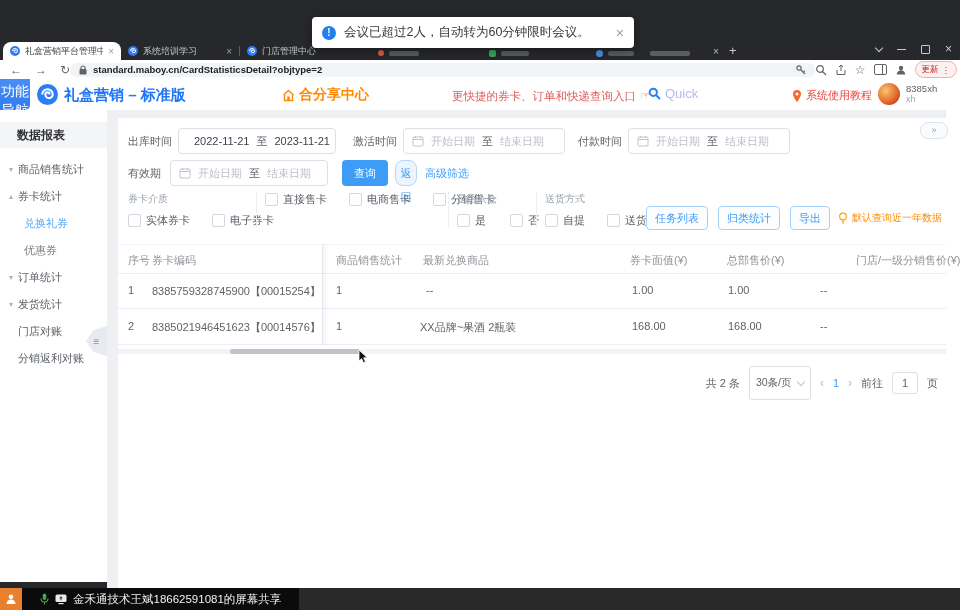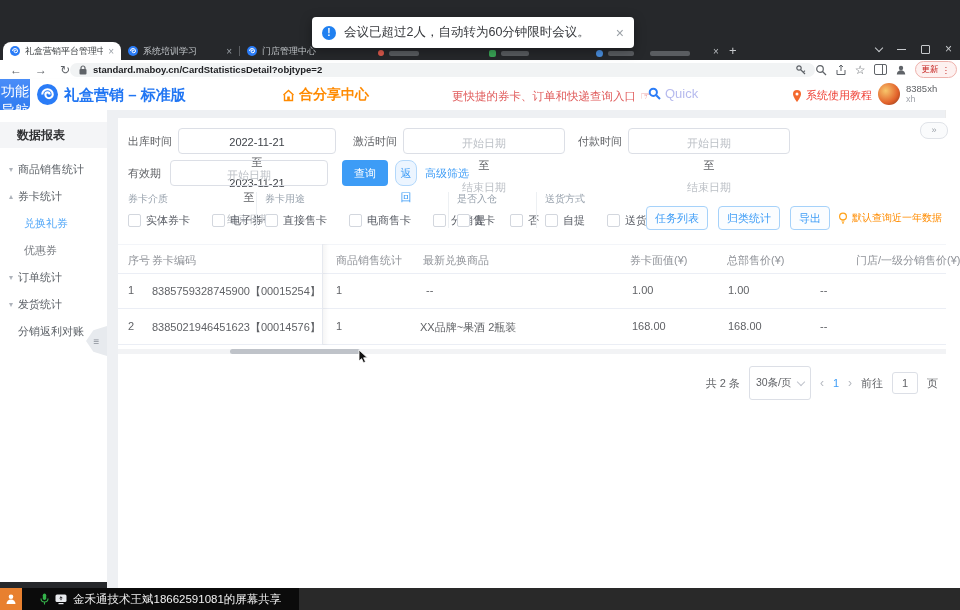--- a/index.html
+++ b/index.html
@@ -80,21 +80,21 @@
   .side-item.active{color:#53a8f8;}
   .side-handle{position:absolute;right:0;top:216px;width:21px;height:30px;background:#e7eaee;
                clip-path:polygon(100% 0,100% 100%,35% 86%,0 50%,35% 14%);
                display:flex;align-items:center;justify-content:center;color:#8a9099;font-size:10px;}
 
   
   .panel{position:absolute;top:118px;left:118px;width:828px;bottom:22px;background:#fff;}
   .frow{position:absolute;left:10px;display:flex;align-items:center;}
   .flabel{font-size:11px;color:#606266;margin-right:6px;white-space:nowrap;}
   .dinput{height:26px;border:1px solid #dcdfe6;border-radius:4px;display:flex;align-items:center;
-          padding:0 8px;box-sizing:border-box;gap:7px;flex-direction:column;}
+          padding:0 8px;box-sizing:border-box;gap:7px;}
   .dtx{font-size:11px;color:#bcc0c6;white-space:nowrap;}
   .dtx.filled{color:#3e4248;}
   .dsep{font-size:11px;color:#606266;}
   .btn-primary{height:26px;width:46px;background:#3d9cf6;color:#fff;border-radius:4px;font-size:11px;
                text-align:center;line-height:26px;}
   .btn-plain{height:26px;width:22px;background:#ecf5ff;color:#3d9cf6;border:1px solid #b3d8fb;border-radius:8px;
              font-size:11px;text-align:center;line-height:24px;box-sizing:border-box;}
   .link{font-size:11px;color:#3d9cf6;}
   .expand-pill{position:absolute;top:4px;right:-2px;width:26px;height:15px;border:1px solid #e0e3e8;
                border-radius:8px;background:#fafbfc;color:#9aa0a8;font-size:9px;text-align:center;line-height:14px;}
@@ -303,20 +303,23 @@
     </div>
     <div class="side-item">
       <span class="arrow">▾</span>
       <span>订单统计</span>
     </div>
     <div class="side-item">
       <span class="arrow">▾</span>
       <span>发货统计</span>
     </div>
     <div class="side-item">
+      <span>门店对账</span>
+    </div>
+    <div class="side-item">
       <span>分销返利对账</span>
     </div>
     <div class="side-handle">
       <span>≡</span>
     </div>
   </div>
 
   <div class="panel">
     <div class="expand-pill">»</div>
 
@@ -385,21 +388,20 @@
               <span class="cbx"></span>
               <span class="cbx-txt">实体券卡</span>
             </span>
           <span class="cbx-opt">
               <span class="cbx"></span>
               <span class="cbx-txt">电子券卡</span>
             </span>
         </div>
       </div>
       <div class="cbx-group bdr" style="width:192px;">
-        <div class="cbx-label">券卡用途</div>
         <div class="cbx-opts">
           <span class="cbx-opt">
               <span class="cbx"></span>
               <span class="cbx-txt">直接售卡</span>
             </span>
           <span class="cbx-opt">
               <span class="cbx"></span>
               <span class="cbx-txt">电商售卡</span>
             </span>
           <span class="cbx-opt">

